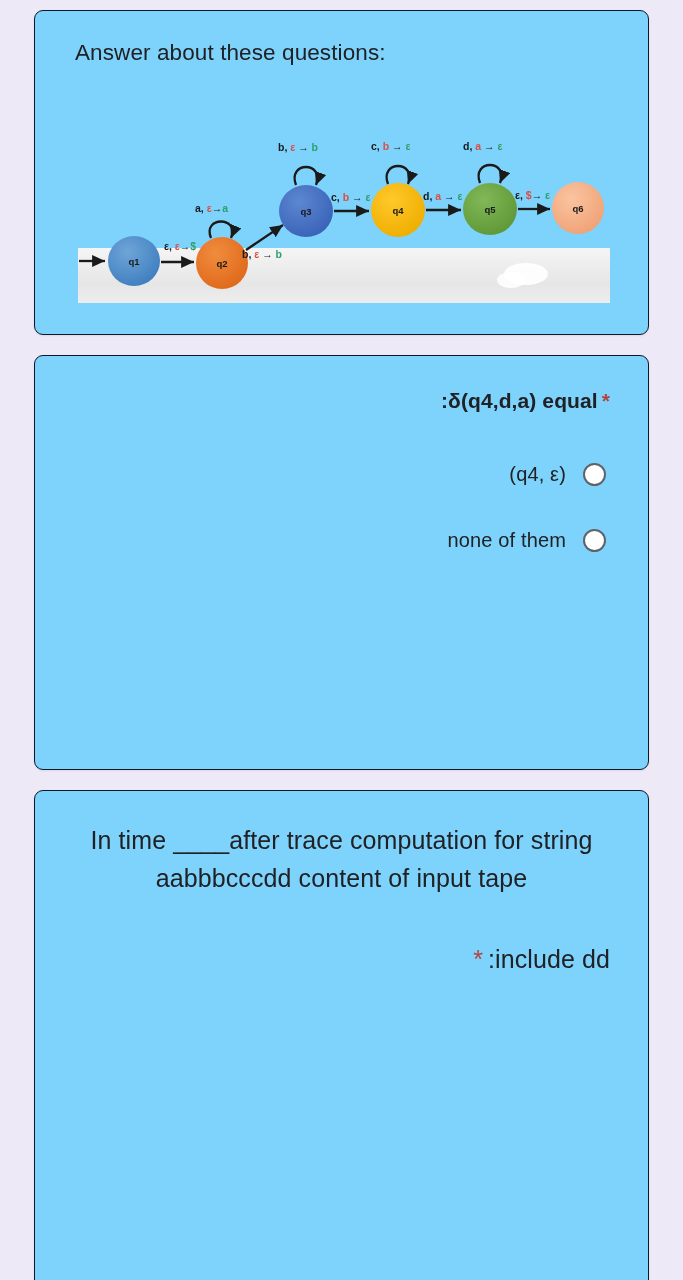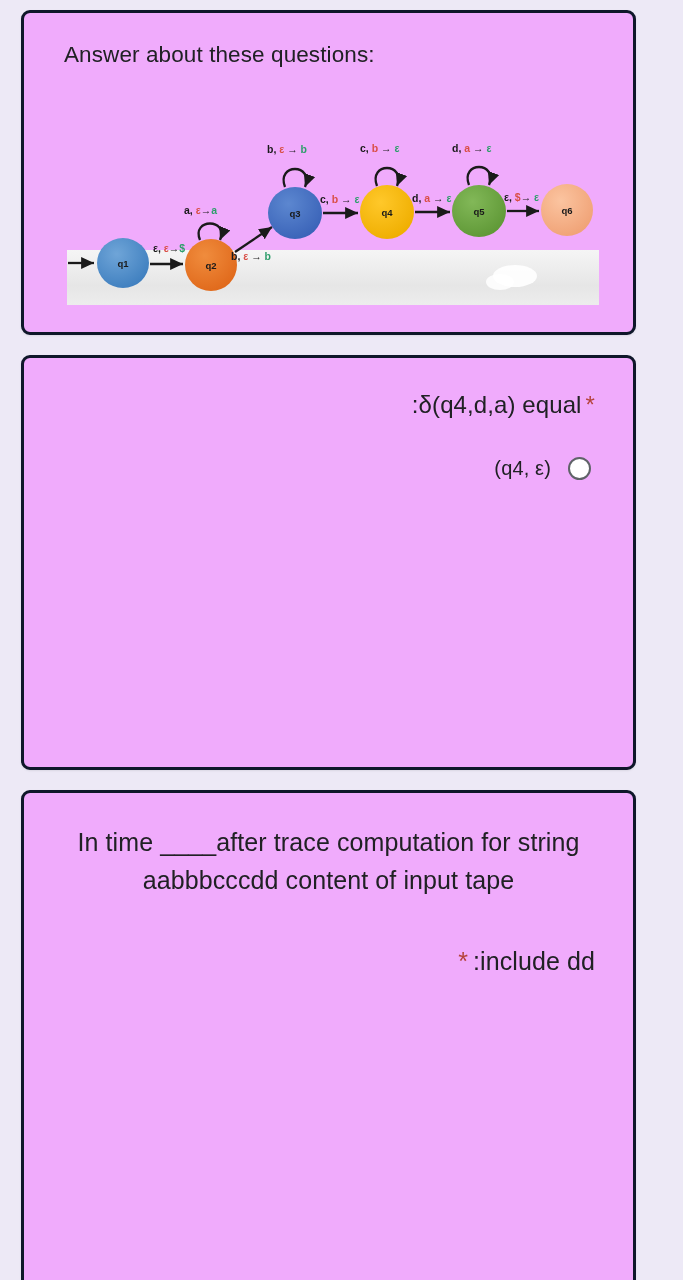--- a/index.html
+++ b/index.html
@@ -18,27 +18,27 @@
 
   .page {
     position: relative;
     width: 683px;
     height: 1280px;
     padding: 0 34px;
   }
 
   
   .card {
-    background: #f0abfc;
+    background: #7dd3fc;
     border-radius: 9px;
-    border: 3px solid #0f172a;
+    border: 1px solid #0f172a;
     box-shadow: 0 1px 2px rgba(60,64,67,0.10);
     width: 615px;
     position: absolute;
-    left: 21px;
+    left: 34px;
   }
 
   
   #card-intro { top: 10px; height: 325px; padding: 0; }
 
   .intro-title {
     font-size: 22.5px;
     color: #202124;
     line-height: 1.3;
     padding: 27px 0 0 40px;
@@ -70,24 +70,24 @@
 
   
   #card-q1 { top: 355px; height: 415px; }
   #card-q2 { top: 790px; height: 500px; }
 
   .q-body { padding: 30px 38px 26px 38px; }
 
   .q-title {
     direction: rtl;
     text-align: right;
-    font-size: 24px;
+    font-size: 21px;
     color: #202124;
     line-height: 1.42;
-    font-weight: 400;
+    font-weight: 700;
     letter-spacing: 0.1px;
   }
   .q-title .req { color: #B5433B; margin-left: 4px; }
   .q-title .ltr { direction: ltr; unicode-bidi: embed; display: inline; }
 
   .q-title-2 {
     direction: ltr;
     text-align: center;
     font-size: 25px;
     color: #202124;
@@ -96,21 +96,21 @@
     letter-spacing: 0.1px;
   }
   .q-title-2 .tail { display: block; text-align: right; margin-top: 43px; }
   .q-title-2 .req { color: #B5433B; margin-right: 5px; }
 
   .options { margin-top: 24px; }
 
   .option-row {
     display: flex;
     flex-direction: row-reverse;
-    align-items: flex-start;
+    align-items: center;
     justify-content: flex-start;
     gap: 17px;
     height: 48px;
     margin-bottom: 18px;
     padding-right: 4px;
   }
   #card-q2 .option-row { margin-bottom: 19px; }
 
   .radio {
     flex: 0 0 auto;
@@ -228,20 +228,24 @@
     <div class="q-body">
       <div class="q-title">
         <span class="req">*</span><span class="ltr">:δ(q4,d,a) equal</span>
       </div>
 
       <div class="options">
         <label class="option-row">
           <span class="radio"></span>
           <span class="option-label">(q4, ε)</span>
         </label>
+        <label class="option-row">
+          <span class="radio"></span>
+          <span class="option-label">none of them</span>
+        </label>
       </div>
     </div>
   </section>
 
   <section class="card" id="card-q2">
     <div class="q-body">
       <div class="q-title-2">
         <span>In time ____after trace computation for</span>
         <span>string aabbbcccdd content of input tape</span>
         <span class="tail"><span class="req">*</span><span>:include dd</span></span>

